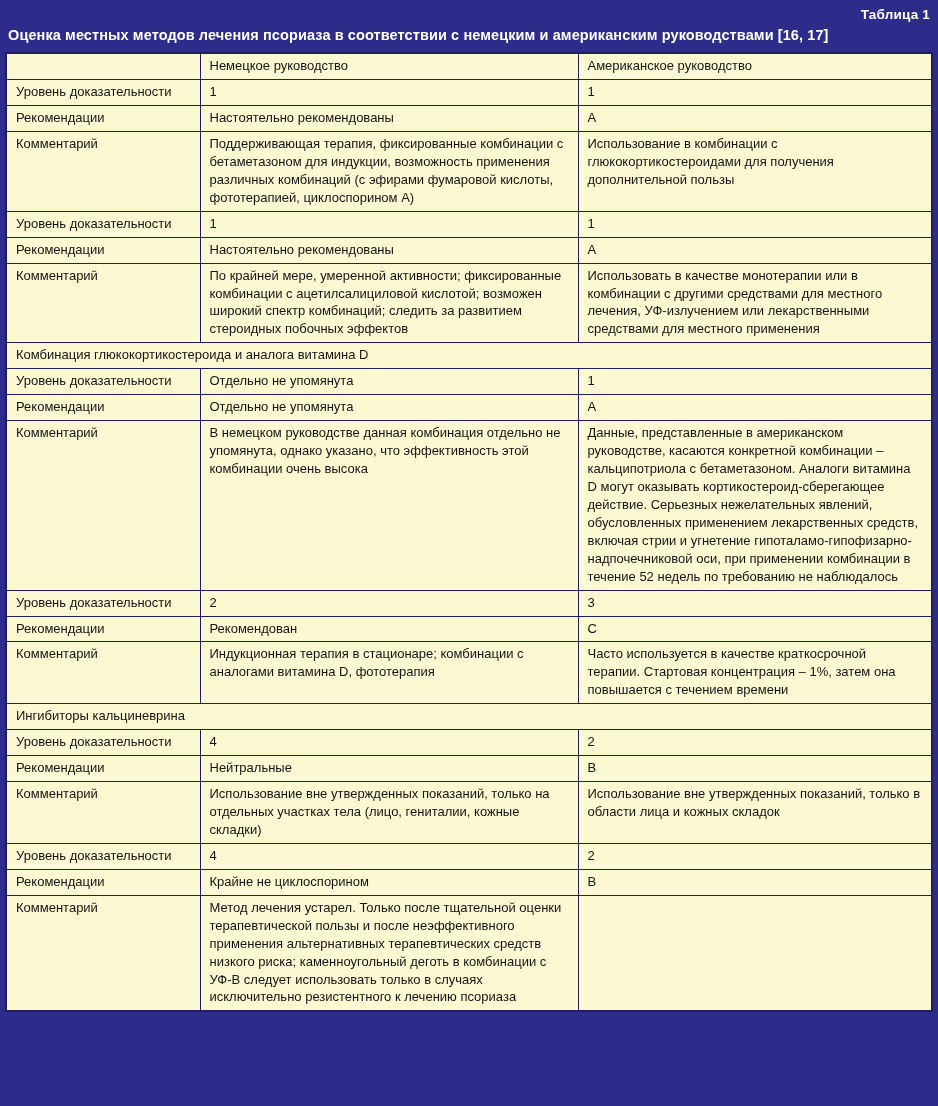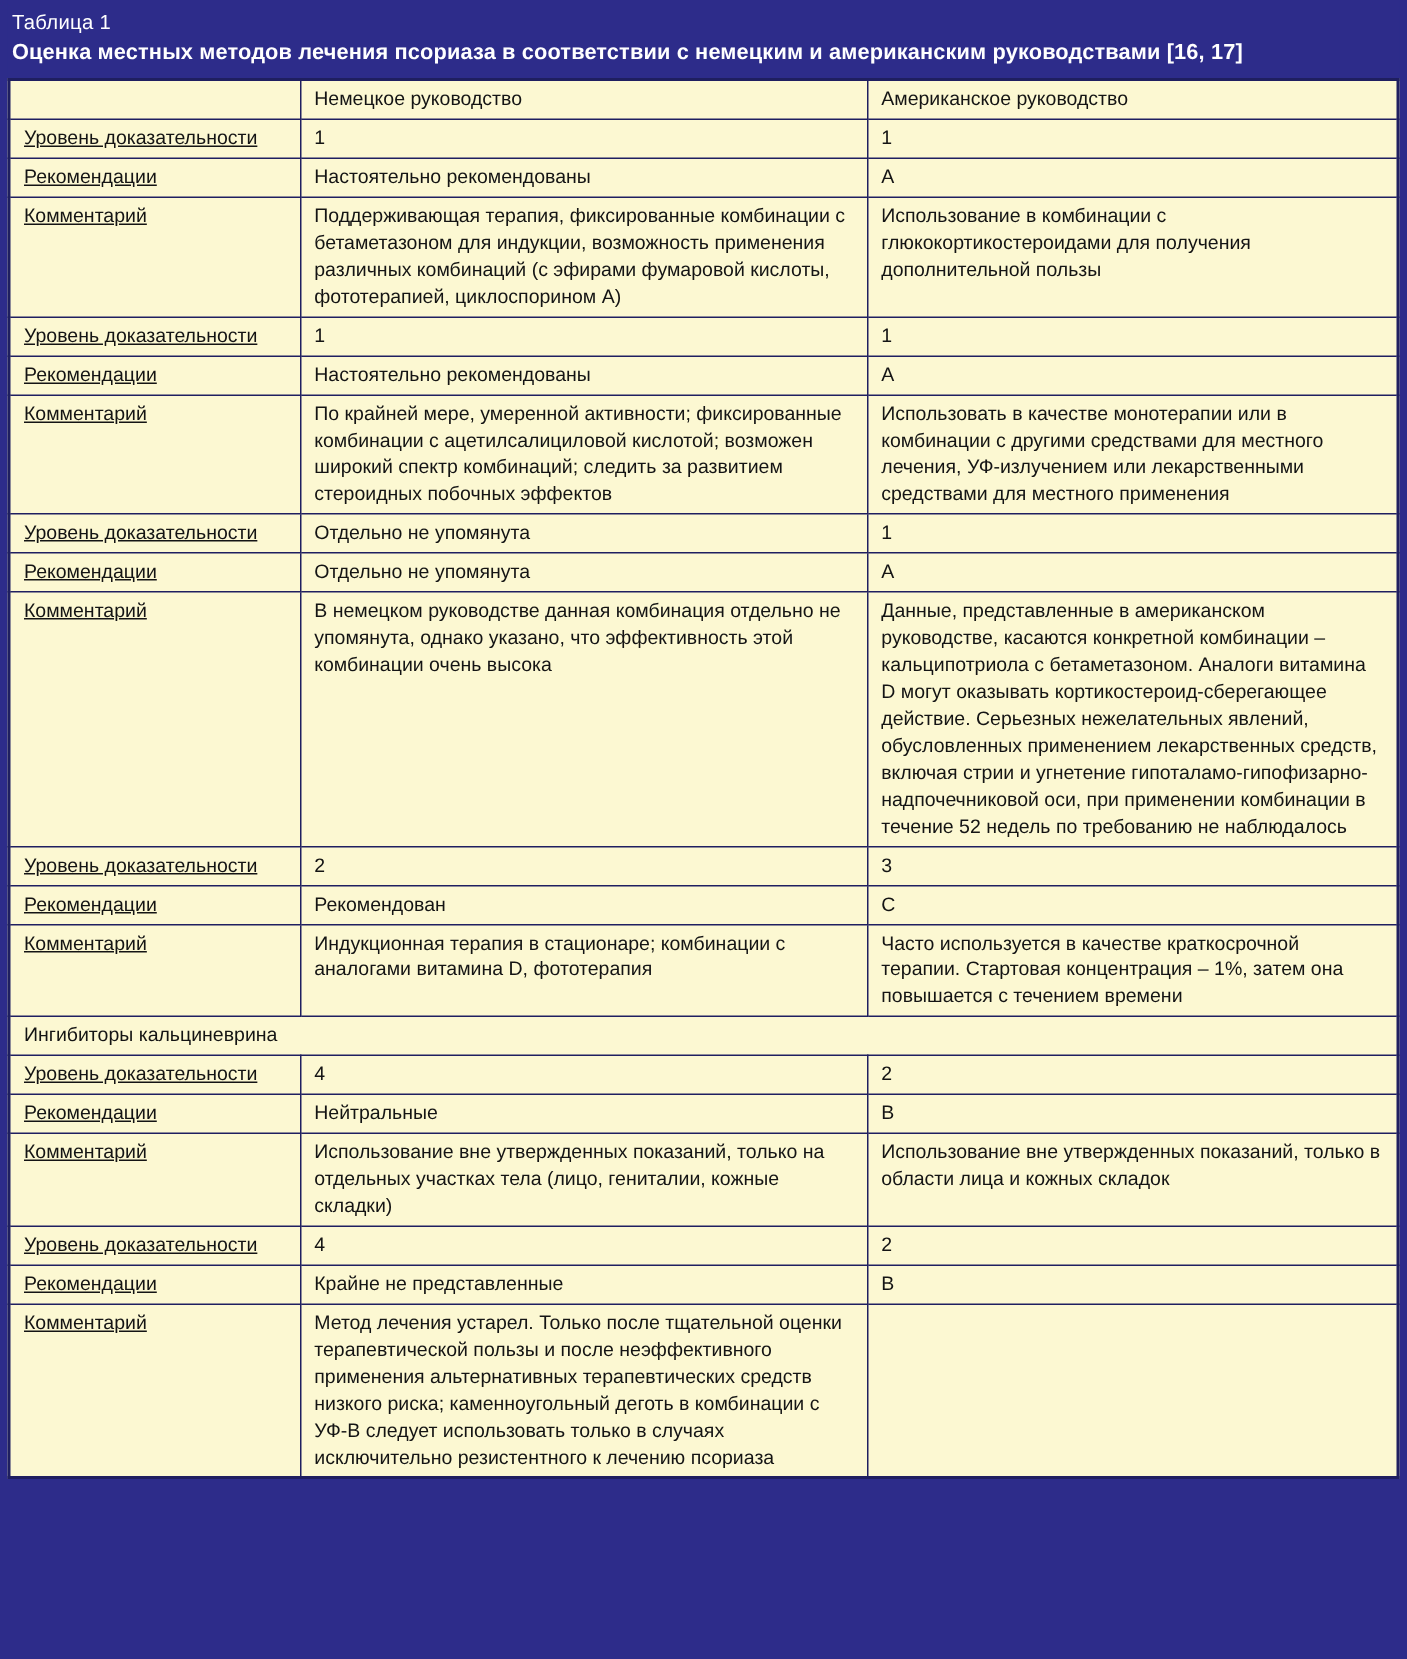--- a/index.html
+++ b/index.html
@@ -19,22 +19,23 @@
     padding: 0 5px 8px 5px;
   }
 
   
   .doc-header {
     background: #2d2c8a;
     color: #ffffff;
     padding: 7px 3px 8px 3px;
   }
   .table-label {
+    text-align: right;
     font-size: 13.5px;
-    font-weight: 400;
+    font-weight: 700;
     letter-spacing: 0.2px;
     margin-bottom: 4px;
   }
   .doc-title {
     font-size: 14.5px;
     font-weight: 700;
     letter-spacing: 0.1px;
     line-height: 1.25;
   }
 
@@ -67,21 +68,21 @@
     padding: 8px 4px;
     font-size: 13px;
   }
 
   td.section-title {
     text-align: center;
     font-weight: 700;
     padding: 4px 6px;
   }
 
-  td.row-label { padding-top: 4px; text-decoration: underline; }
+  td.row-label { padding-top: 4px; }
 </style>
 </head>
 <body>
 
 <div class="page-frame">
 
   <div class="doc-header">
     <div class="table-label">Таблица 1</div>
     <div class="doc-title">Оценка местных методов лечения псориаза в соответствии с немецким и американским руководствами [16, 17]</div>
   </div>
@@ -125,20 +126,23 @@
         <td>Настоятельно рекомендованы</td>
         <td>А</td>
       </tr>
       <tr>
         <td class="row-label">Комментарий</td>
         <td>По крайней мере, умеренной активности; фиксированные комбинации с ацетилсалициловой кислотой; возможен широкий спектр комбинаций; следить за развитием стероидных побочных эффектов</td>
         <td>Использовать в качестве монотерапии или в комбинации с другими средствами для местного лечения, УФ-излучением или лекарственными средствами для местного применения</td>
       </tr>
 
       <tr>
+        <td class="section-title" colspan="3">Комбинация глюкокортикостероида и аналога витамина D</td>
+      </tr>
+      <tr>
         <td class="row-label">Уровень доказательности</td>
         <td>Отдельно не упомянута</td>
         <td>1</td>
       </tr>
       <tr>
         <td class="row-label">Рекомендации</td>
         <td>Отдельно не упомянута</td>
         <td>А</td>
       </tr>
       <tr>
@@ -182,21 +186,21 @@
         <td>Использование вне утвержденных показаний, только в области лица и кожных складок</td>
       </tr>
 
       <tr>
         <td class="row-label">Уровень доказательности</td>
         <td>4</td>
         <td>2</td>
       </tr>
       <tr>
         <td class="row-label">Рекомендации</td>
-        <td>Крайне не представленные</td>
+        <td>Крайне не циклоспорином</td>
         <td>В</td>
       </tr>
       <tr>
         <td class="row-label">Комментарий</td>
         <td>Метод лечения устарел. Только после тщательной оценки терапевтической пользы и после неэффективного применения альтернативных терапевтических средств низкого риска; каменноугольный деготь в комбинации с УФ-В следует использовать только в случаях исключительно резистентного к лечению псориаза</td>
         <td></td>
       </tr>
 
     </tbody>
   </table>

